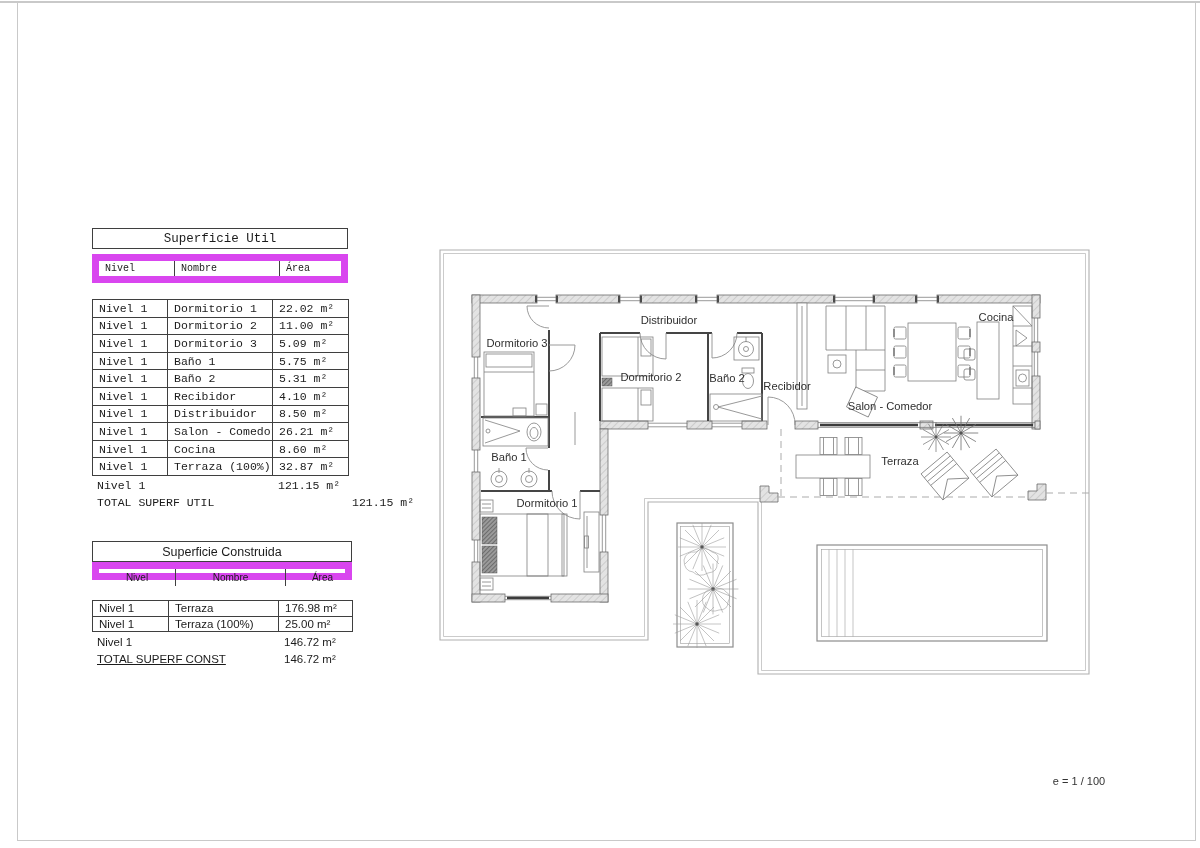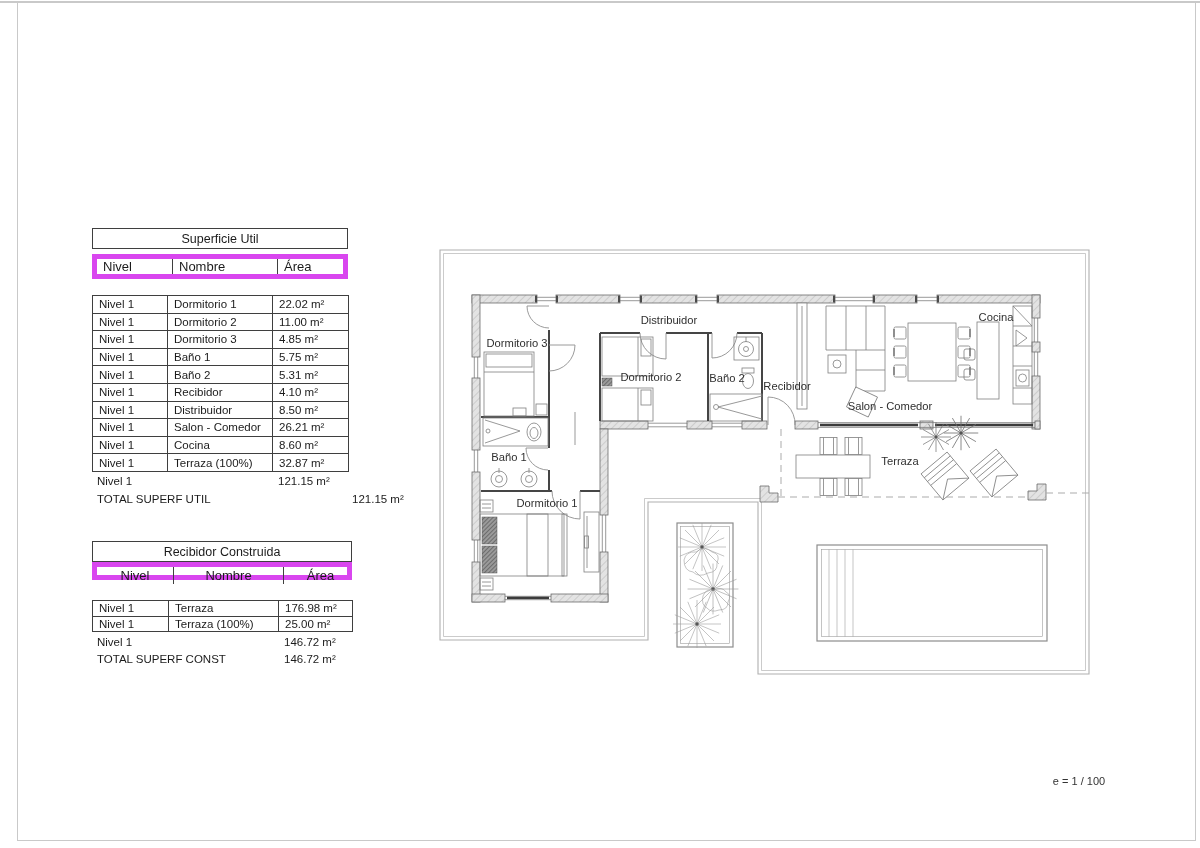--- a/index.html
+++ b/index.html
@@ -2,21 +2,21 @@
 <html><head>
 <meta charset="utf-8">
 <style>
   html,body{margin:0;padding:0;}
   body{width:1200px;height:848px;background:#ffffff;position:relative;overflow:hidden;
        font-family:"Liberation Sans",sans-serif;color:#1b1b1b;}
   .sheet-edge{position:absolute;background:#c9c9c9;}
   
   .tblc{position:absolute;}
   .tbl-title{border:1px solid #3f3f3f;text-align:center;font-size:12.5px;height:21px;line-height:21px;box-sizing:border-box;}
-  .hdr{display:grid;border:5px solid #d946ef;box-sizing:border-box;font-size:13px;}
+  .hdr{display:grid;border:7px solid #d946ef;box-sizing:border-box;font-size:10px;}
   .hdr>div{line-height:15px;padding:0 0 0 6px;white-space:nowrap;}
   .hdr>div+div{border-left:1px solid #3f3f3f;}
   .hdr.centered>div{text-align:center;padding:0;}
   table.dt{border-collapse:collapse;width:100%;table-layout:fixed;}
   table.dt td{border:1px solid #3f3f3f;font-size:11.5px;padding:0 0 0 6px;white-space:nowrap;overflow:hidden;}
   .u-rows td{height:16.6px;}
   .c-rows td{height:14.6px;}
   .tot{display:grid;font-size:11.5px;align-items:center;white-space:nowrap;}
   .tot>div{padding-left:5px;}
   .tot .val{padding-left:6px;}
@@ -41,21 +41,21 @@
   .rl{font-family:"Liberation Sans",sans-serif;font-size:11.2px;fill:#2f2f2f;text-anchor:middle;}
 </style>
 </head>
 <body>
 
 <div class="sheet-edge" style="left:0;top:1;width:1200px;height:2px;top:1px;"></div>
 <div class="sheet-edge" style="left:17px;top:2px;width:1px;height:838px;"></div>
 <div class="sheet-edge" style="left:1195px;top:2px;width:1px;height:838px;"></div>
 <div class="sheet-edge" style="left:17px;top:840px;width:1179px;height:1px;"></div>
 
-<div class="tblc" style="left:92px;top:228px;width:256px;">
+<div class="tblc" style="left:92px;top:228px;width:256px;font-family:Liberation Mono, monospace;">
   <div class="tbl-title">Superficie Util</div>
   <div class="hdr cols-u" style="margin-top:5px;">
     <div>Nivel</div>
     <div>Nombre</div>
     <div>Área</div>
   </div>
   <table class="dt u-rows" style="margin-top:16px;">
     <colgroup>
         <col style="width:75px">
         <col style="width:105px">
@@ -68,21 +68,21 @@
           <td>22.02 m²</td>
         </tr>
       <tr>
           <td>Nivel 1</td>
           <td>Dormitorio 2</td>
           <td>11.00 m²</td>
         </tr>
       <tr>
           <td>Nivel 1</td>
           <td>Dormitorio 3</td>
-          <td>4.85 m²</td>
+          <td>5.09 m²</td>
         </tr>
       <tr>
           <td>Nivel 1</td>
           <td>Baño 1</td>
           <td>5.75 m²</td>
         </tr>
       <tr>
           <td>Nivel 1</td>
           <td>Baño 2</td>
           <td>5.31 m²</td>
@@ -119,21 +119,21 @@
     <div></div>
     <div class="val">121.15 m²</div>
   </div>
   <div class="tot cols-u" style="height:18px;gap:37px;">
     <div style="grid-column:1/3;">TOTAL SUPERF UTIL</div>
     <div class="val">121.15 m²</div>
   </div>
 </div>
 
 <div class="tblc" style="left:92px;top:541px;width:260px;">
-  <div class="tbl-title">Recibidor Construida</div>
+  <div class="tbl-title">Superficie Construida</div>
   <div class="hdr centered cols-c" style="height:18px;">
     <div style="line-height:17px;">Nivel</div>
     <div style="line-height:17px;">Nombre</div>
     <div style="line-height:17px;">Área</div>
   </div>
   <table class="dt c-rows" style="margin-top:20px;">
     <colgroup>
         <col style="width:76px">
         <col style="width:110px">
         <col style="width:74px">
@@ -150,21 +150,21 @@
           <td>25.00 m²</td>
         </tr>
     </tbody>
   </table>
   <div class="tot cols-c" style="height:17px;margin-top:1px;">
     <div>Nivel 1</div>
     <div></div>
     <div class="val">146.72 m²</div>
   </div>
   <div class="tot cols-c" style="height:18px;">
-    <div style="grid-column:1/3;">TOTAL SUPERF CONST</div>
+    <div style="grid-column:1/3;text-decoration:underline;">TOTAL SUPERF CONST</div>
     <div class="val">146.72 m²</div>
   </div>
 </div>
 
 <svg class="plan" width="1200" height="848" viewBox="0 0 1200 848">
   <defs>
     <pattern id="h" width="5" height="5" patternUnits="userSpaceOnUse" patternTransform="rotate(45)">
       <rect width="5" height="5" fill="#e3e3e3"></rect>
         <line x1="0" y1="0" x2="0" y2="5" stroke="#bdbdbd" stroke-width="1.2"></line>
     </pattern>

